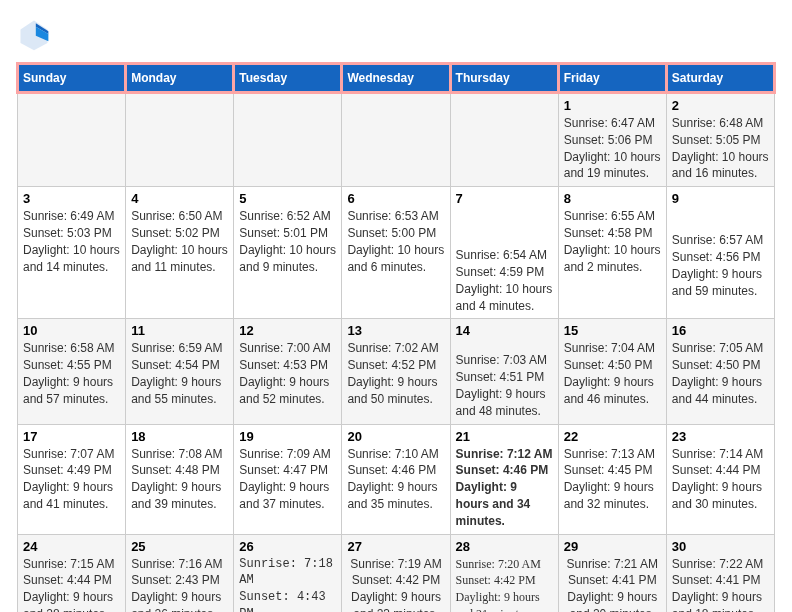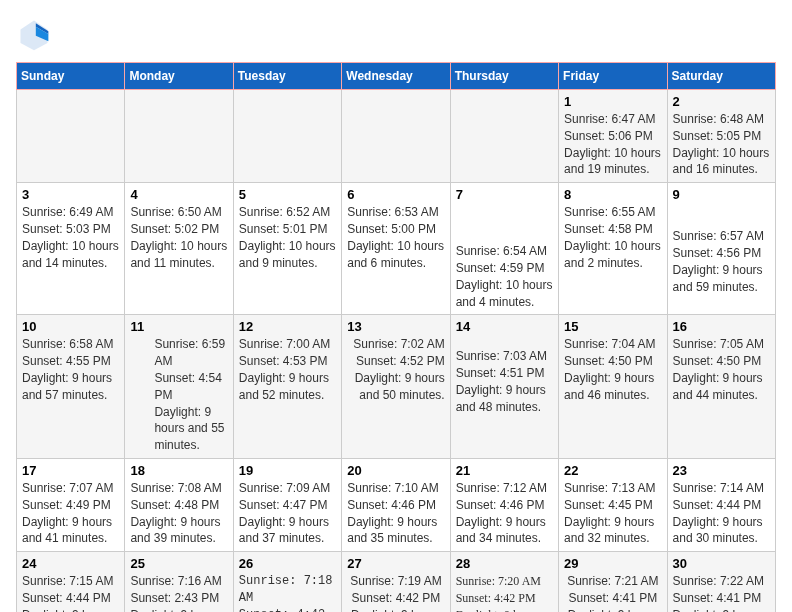--- a/index.html
+++ b/index.html
@@ -49,21 +49,21 @@
       border-collapse: collapse;
       font-size: 11px;
     }
     .calendar thead th {
       background: #1565c0;
       color: #fff;
       padding: 6px 4px;
       text-align: left;
       font-size: 12px;
       font-weight: bold;
-      border: 1px solid #fca5a5;
+      border: 3px solid #fca5a5;
     }
     .calendar tbody td {
       border: 1px solid #ccc;
       vertical-align: top;
       padding: 4px 5px;
       width: 107px;
       min-height: 80px;
       height: 90px;
     }
     .calendar tbody tr:nth-child(odd) td {
@@ -186,33 +186,33 @@
       </tr>
       <tr>
         <td>
           <span class="day-num">10</span>
           <div class="day-info" style="white-space: pre-wrap;">Sunrise: 6:58 AM
 Sunset: 4:55 PM
 Daylight: 9 hours and 57 minutes.</div>
         </td>
         <td>
           <span class="day-num">11</span>
-          <div class="day-info" style="white-space: pre-wrap; margin-left: 24px;">Sunrise: 6:59 AM
+          <div class="day-info" style="white-space: pre-wrap;">Sunrise: 6:59 AM
 Sunset: 4:54 PM
 Daylight: 9 hours and 55 minutes.</div>
         </td>
         <td>
           <span class="day-num">12</span>
           <div class="day-info" style="white-space: pre-wrap;">Sunrise: 7:00 AM
 Sunset: 4:53 PM
 Daylight: 9 hours and 52 minutes.</div>
         </td>
         <td>
           <span class="day-num">13</span>
-          <div class="day-info" style="white-space: pre-wrap; text-align: right;">Sunrise: 7:02 AM
+          <div class="day-info" style="white-space: pre-wrap;">Sunrise: 7:02 AM
 Sunset: 4:52 PM
 Daylight: 9 hours and 50 minutes.</div>
         </td>
         <td>
           <span class="day-num">14</span>
           <div class="day-info" style="white-space: pre-wrap; margin-top: 14px;">Sunrise: 7:03 AM
 Sunset: 4:51 PM
 Daylight: 9 hours and 48 minutes.</div>
         </td>
         <td>
@@ -248,21 +248,21 @@
 Daylight: 9 hours and 37 minutes.</div>
         </td>
         <td>
           <span class="day-num">20</span>
           <div class="day-info" style="white-space: pre-wrap;">Sunrise: 7:10 AM
 Sunset: 4:46 PM
 Daylight: 9 hours and 35 minutes.</div>
         </td>
         <td>
           <span class="day-num">21</span>
-          <div class="day-info" style="white-space: pre-wrap;">Sunrise: 7:12 AM
+          <div class="day-info" style="white-space: pre-wrap; font-weight: bold;">Sunrise: 7:12 AM
 Sunset: 4:46 PM
 Daylight: 9 hours and 34 minutes.</div>
         </td>
         <td>
           <span class="day-num">22</span>
           <div class="day-info" style="white-space: pre-wrap;">Sunrise: 7:13 AM
 Sunset: 4:45 PM
 Daylight: 9 hours and 32 minutes.</div>
         </td>
         <td>

